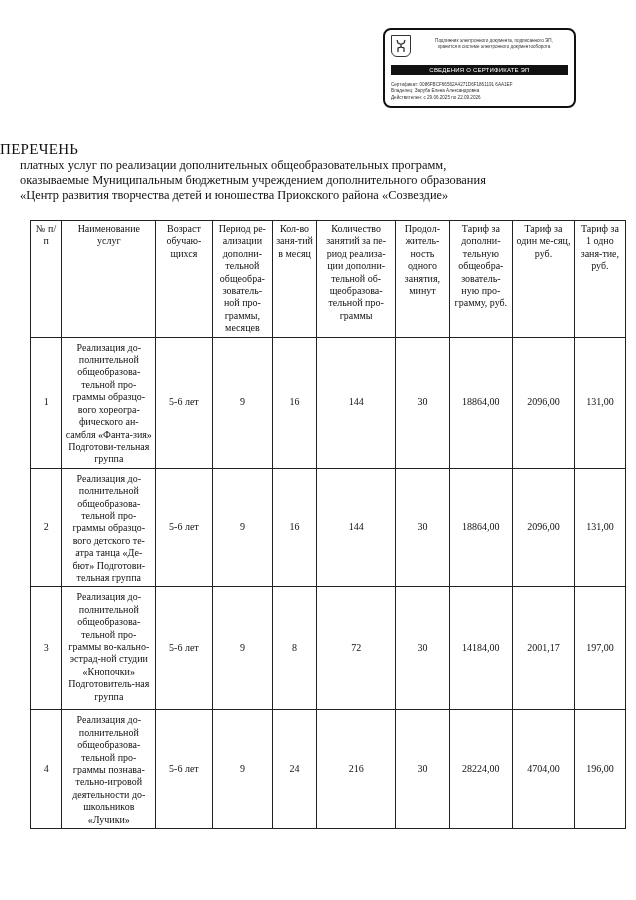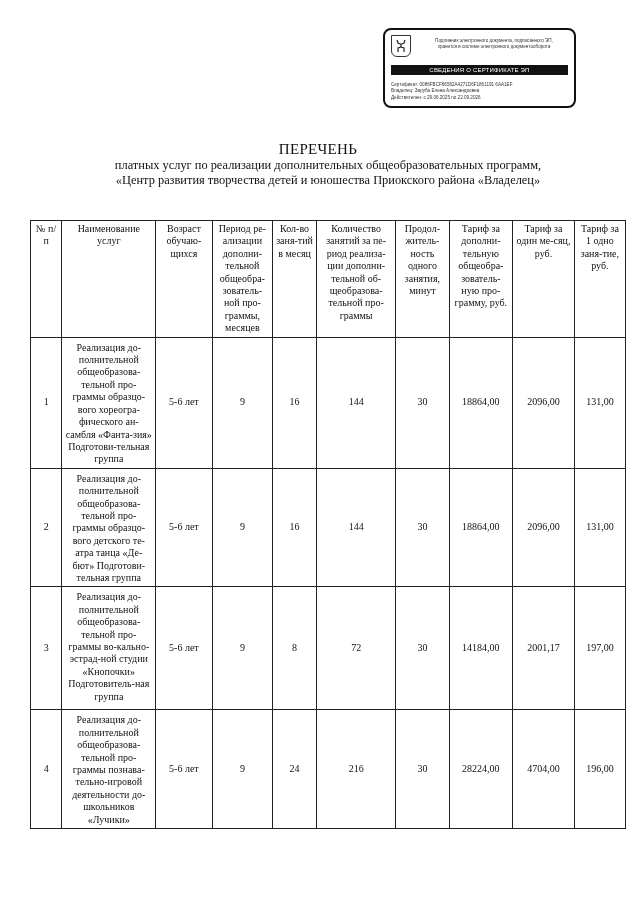--- a/index.html
+++ b/index.html
@@ -23,21 +23,21 @@
     }
     .stamp-bar {
       position: absolute; left: 6px; top: 35px; width: 177px; height: 10px;
       background: #111; color: #fff; font-size: 6px; line-height: 10px;
       text-align: center; letter-spacing: 0.2px;
     }
     .stamp-lines {
       position: absolute; left: 6px; top: 52px; width: 180px;
       font-size: 4.6px; line-height: 6.4px; color: #333; white-space: nowrap;
     }
-    .title-block { position: absolute; left: 0; top: 140px; width: 636px; text-align: center; }
+    .title-block { position: absolute; left: 0; top: 140px; width: 636px; }
     .doc-title { font-size: 15px; line-height: 18px; letter-spacing: 0.3px; }
     .doc-sub { font-size: 12.4px; line-height: 15px; padding-left: 20px; }
     table.services {
       position: absolute; left: 30px; top: 220px; width: 596px;
       border-collapse: collapse; table-layout: fixed;
       font-size: 10px; line-height: 12.4px;
     }
     table.services th, table.services td {
       border: 1.2px solid #222; padding: 2px 3px; vertical-align: top; font-weight: normal;
     }
@@ -63,21 +63,22 @@
   <div class="stamp-lines">
     <div>Сертификат: 0086FBCF66562A4271D6F1861191 6AA1EF</div>
     <div>Владелец: Зарубa Елена Александровна</div>
     <div>Действителен: с 29.06.2025 по 22.09.2026</div>
   </div>
 </div>
 
 <div class="title-block">
   <div class="doc-title">ПЕРЕЧЕНЬ</div>
   <div class="doc-sub">платных услуг по реализации дополнительных общеобразовательных программ,</div>
-  <div class="doc-sub">«Центр развития творчества детей и юношества Приокского района «Владелец»</div>
+  <div class="doc-sub">оказываемые Муниципальным бюджетным учреждением дополнительного образования</div>
+  <div class="doc-sub">«Центр развития творчества детей и юношества Приокского района «Созвездие»</div>
 </div>
 
 <table class="services">
   <colgroup>
     <col style="width:30px">
       <col style="width:90px">
       <col style="width:54px">
       <col style="width:58px">
     <col style="width:42px">
       <col style="width:76px">

